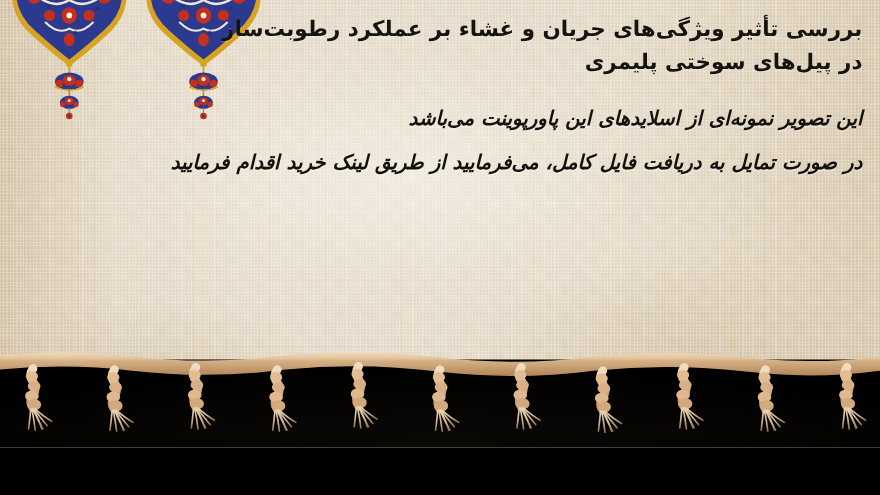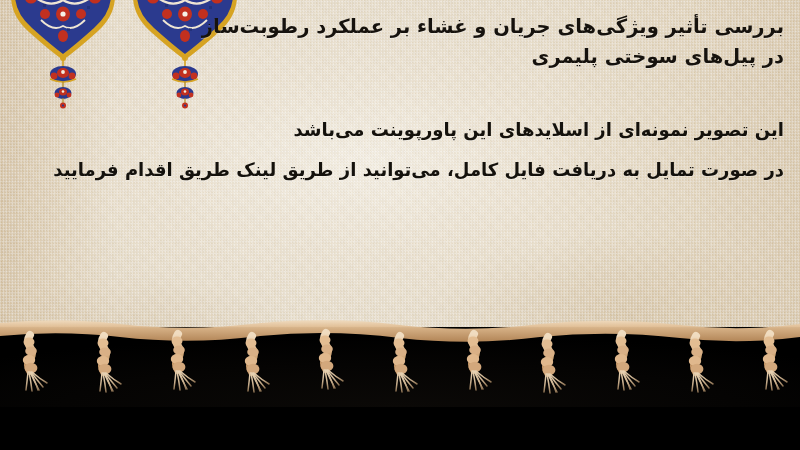--- a/index.html
+++ b/index.html
@@ -102,24 +102,25 @@
     width: 600px;
     color: #16120d;
     font-size: 19.5px;
     line-height: 1.52;
     font-weight: 700;
     letter-spacing: 0.1px;
     text-shadow: 0 1px 0 rgba(255,255,255,0.30);
   }
   .body-block {
     position: absolute;
-    top: 121px;
+    top: 100px;
     right: 16px;
     width: 700px;
     color: #14110c;
+    font-style: italic;
   }
   .body-line {
     font-size: 18px;
     font-weight: 700;
     line-height: 1;
     margin-bottom: 22px;
     white-space: nowrap;
     text-shadow: 0 1px 0 rgba(255,255,255,0.28);
   }
   .body-line:last-child { margin-bottom: 0; }
@@ -244,21 +245,21 @@
         <use href="#pendant" transform="translate(0,58)"></use>
       </g>
     </svg>
   </div>
 
   <div class="text-layer">
     <div class="title">بررسی تأثیر ویژگی‌های جریان و غشاء بر عملکرد رطوبت‌ساز در پیل‌های سوختی پلیمری</div>
 
     <div class="body-block">
       <div class="body-line">این تصویر نمونه‌ای از اسلایدهای این پاورپوینت می‌باشد</div>
-      <div class="body-line">در صورت تمایل به دریافت فایل کامل، می‌توانید از طریق لینک طریق اقدام فرمایید</div>
+      <div class="body-line">در صورت تمایل به دریافت فایل کامل، می‌فرمایید از طریق لینک خرید اقدام فرمایید</div>
     </div>
   </div>
 
   <div class="fringe-zone">
     <div class="fringe-dark"></div>
     <svg class="fringe-cord" width="800" height="92" viewBox="0 0 800 92" style="top:0;height:92px">
       <defs>
         <linearGradient id="cordg" x1="0" y1="0" x2="0" y2="1">
           <stop offset="0%" stop-color="#f0dcc0"></stop>
           <stop offset="40%" stop-color="#ddb689"></stop>

